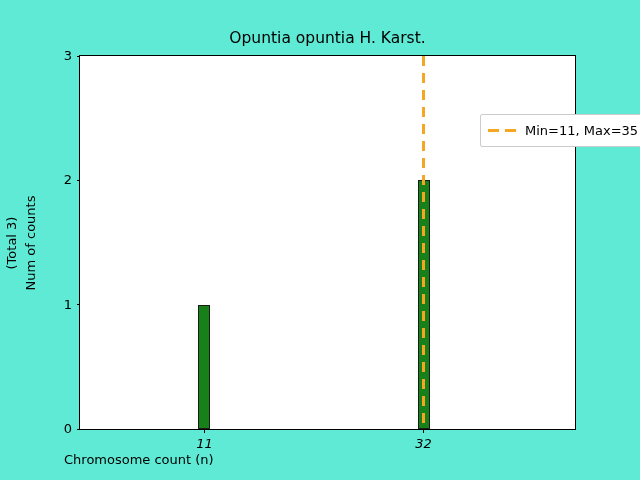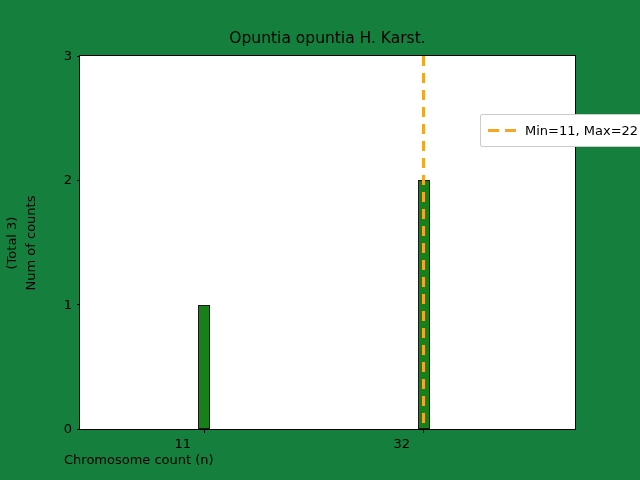--- a/index.html
+++ b/index.html
@@ -14,21 +14,21 @@
     font-family: "DejaVu Sans", sans-serif;
     color: #000000;
     overflow: hidden;
   }
 
   #figure {
     position: absolute;
     left: 0; top: 0;
     width: 640px;
     height: 480px;
-    background: #15803d;
+    background: #5eead4;
   }
 
   
   #chart-title {
     position: absolute;
     left: 79px;
     top: 29px;
     width: 497px;
     text-align: center;
     font-size: 15.5px;
@@ -108,23 +108,25 @@
     left: -0.55px;
     width: 1.1px;
     height: 3.5px;
     background: #000000;
   }
   .xtick .tick-label {
     position: absolute;
     top: 6px;
     left: -30px;
     width: 60px;
+    text-align: center;
     font-size: 13px;
     line-height: 17px;
     white-space: nowrap;
+    font-style: italic;
   }
 
   
   #xlabel {
     position: absolute;
     left: 64px;
     top: 452px;
     width: 497px;
     text-align: left;
     font-size: 13px;
@@ -240,21 +242,21 @@
       <span class="tick-mark"></span>
       <span class="tick-label">32</span>
     </div>
 
     <div id="legend">
       <span id="legend-sample">
         <span class="dash d1"></span>
         <span class="dash d2"></span>
       </span>
       <span id="legend-text">
-        <span class="lt-line">Min=11, Max=22</span>
+        <span class="lt-line">Min=11, Max=35</span>
       </span>
     </div>
 
   </div>
 
   <div id="xlabel">Chromosome count (n)</div>
 
 </div>
 
 </body></html>

